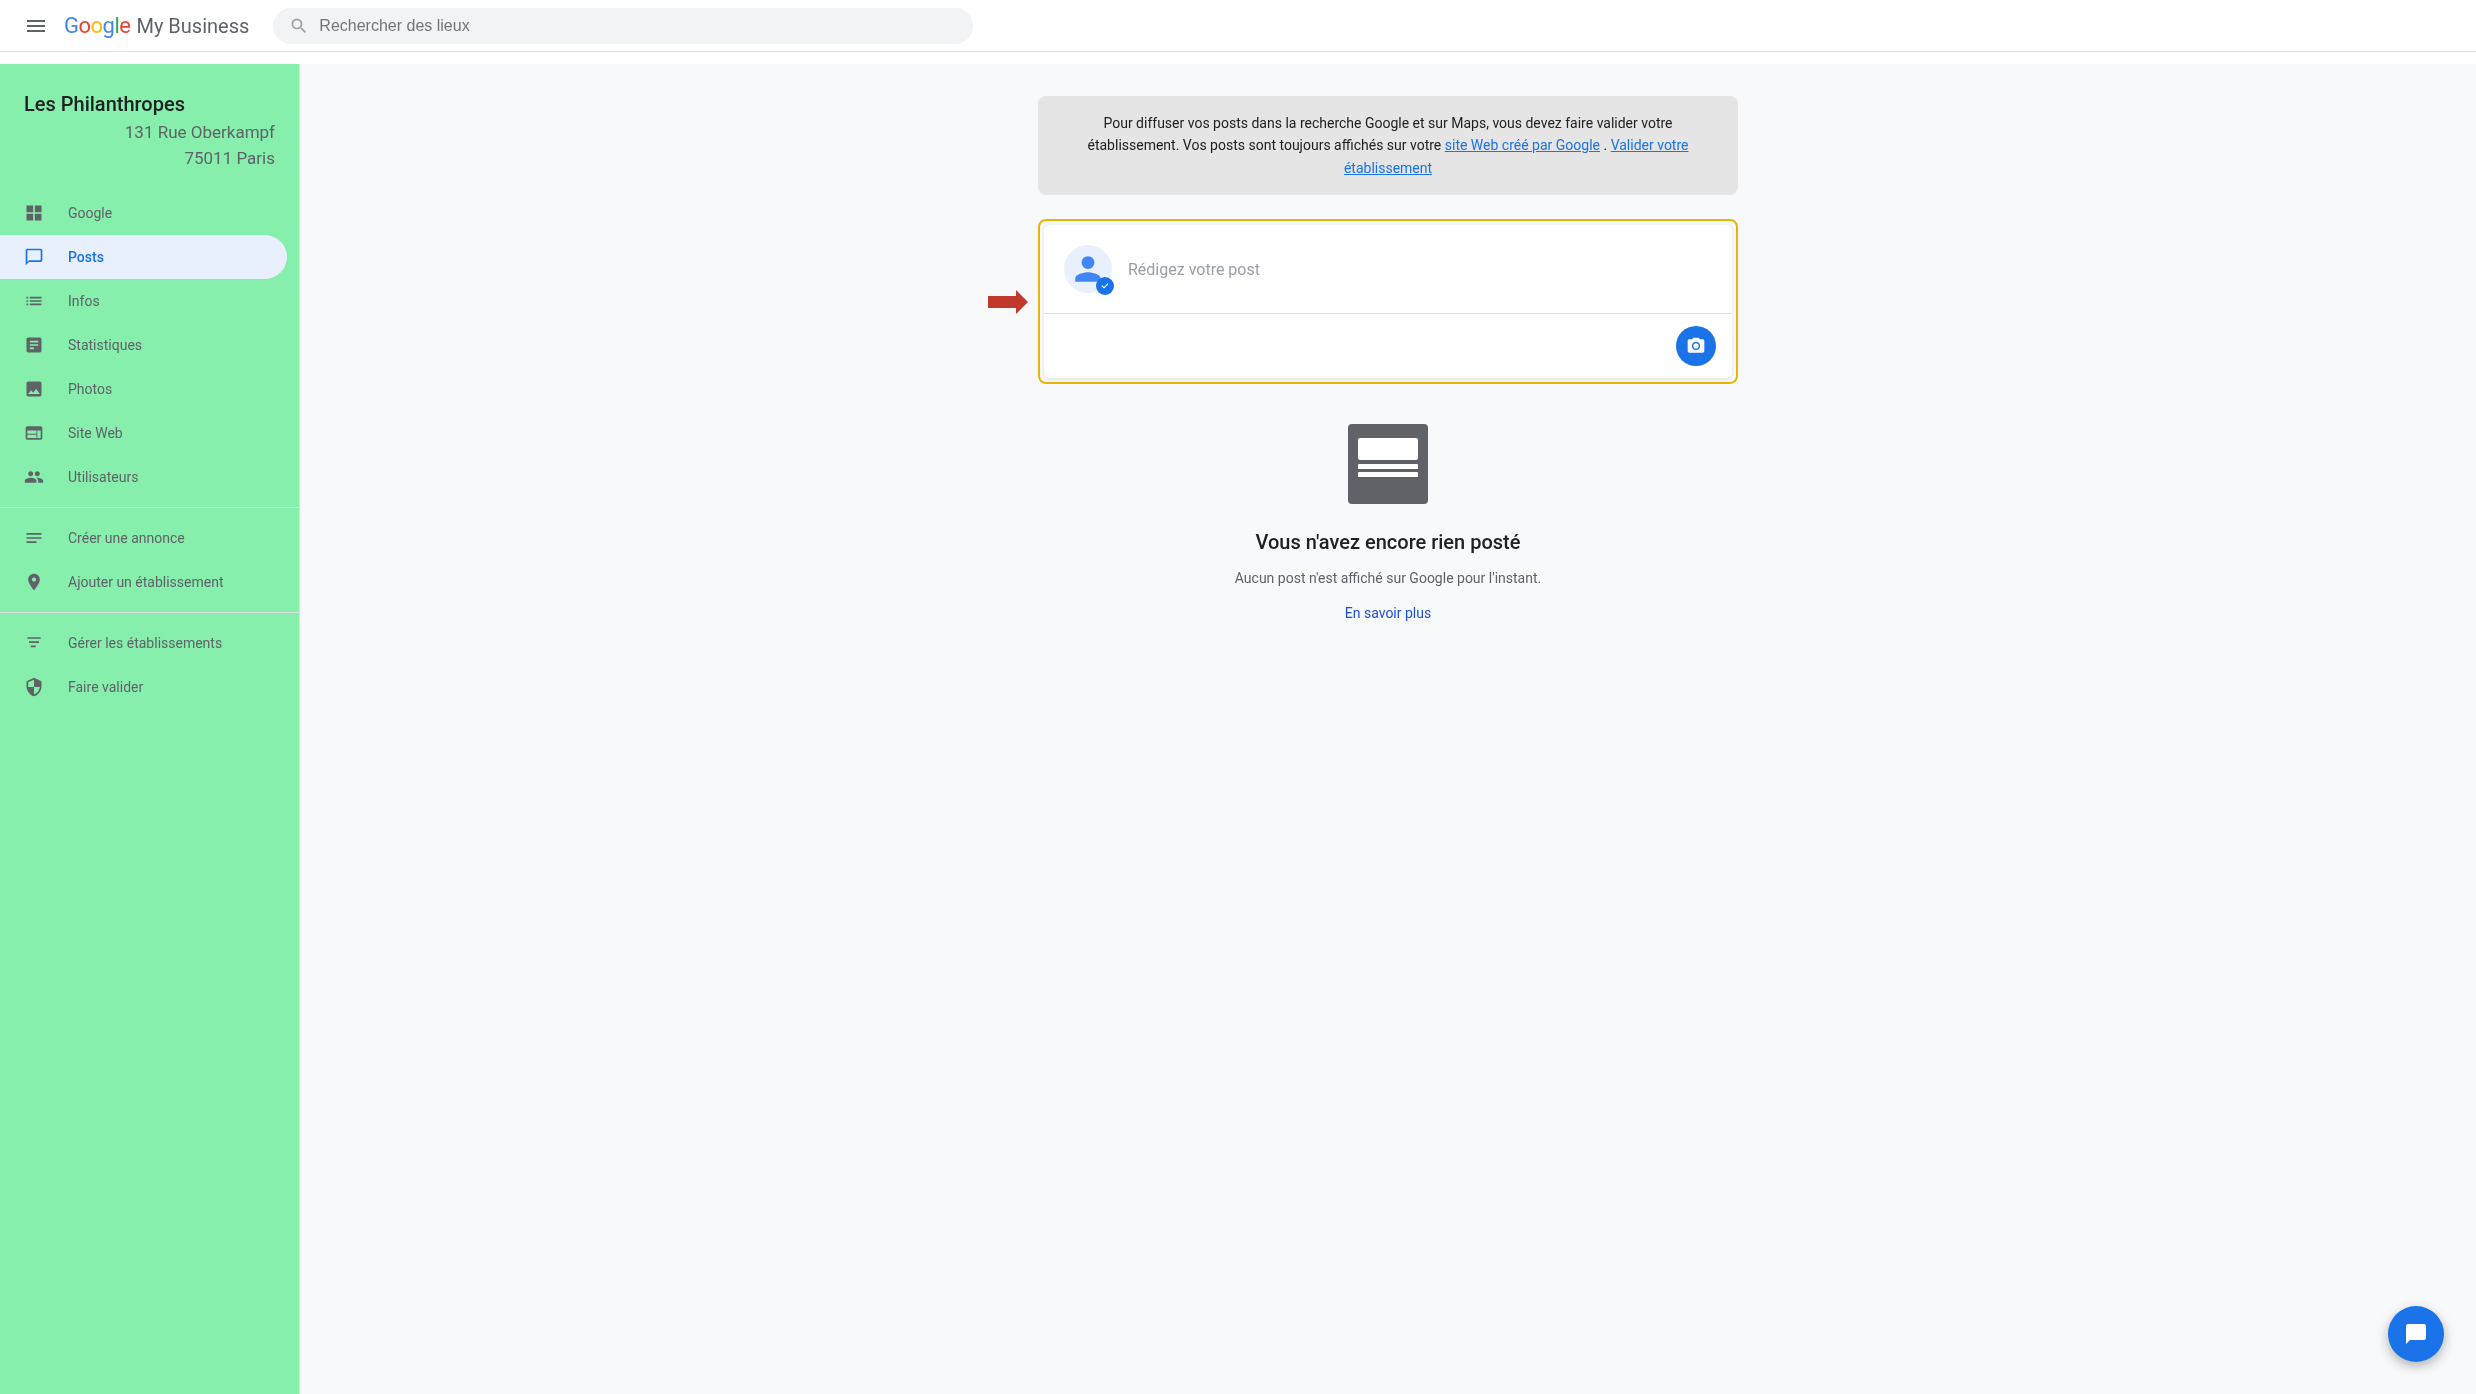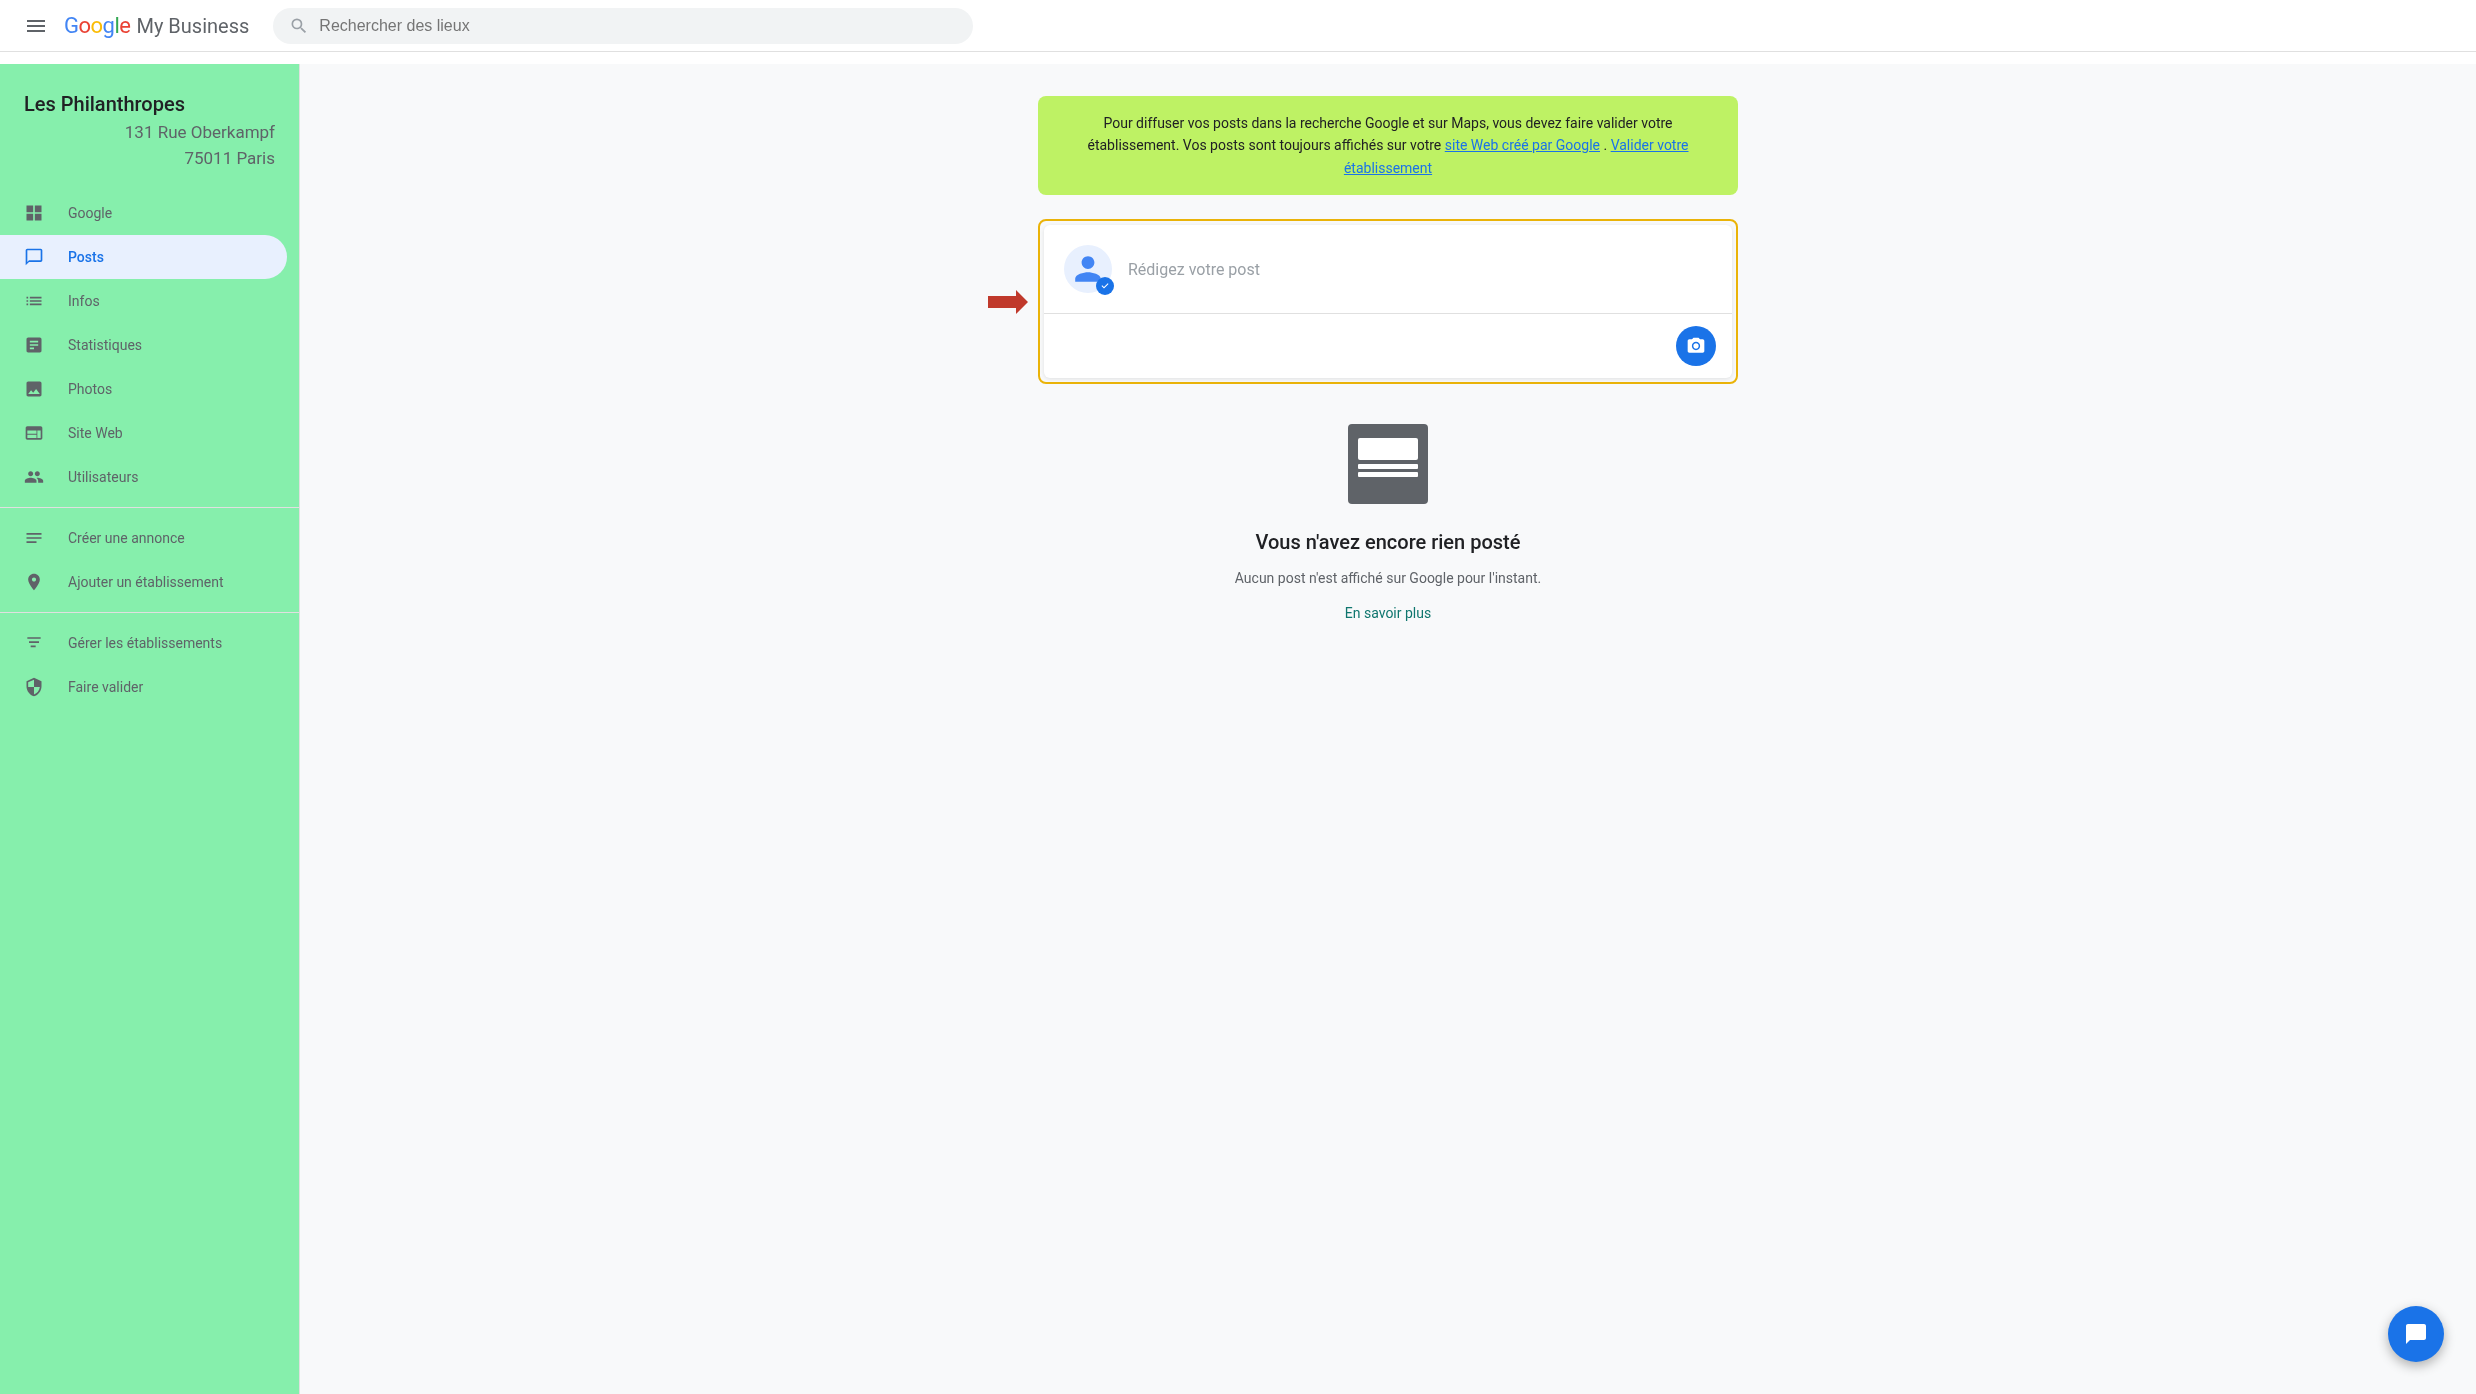--- a/index.html
+++ b/index.html
@@ -137,21 +137,21 @@
     .main {
       margin-left: 300px;
       flex: 1;
       padding: 32px 40px;
       background: #f8f9fa;
       min-height: calc(100vh - 64px);
     }
 
     
     .alert-banner {
-      background: #bef264;
+      background: #e5e5e5;
       border-radius: 8px;
       padding: 16px 24px;
       max-width: 700px;
       margin: 0 auto 24px;
       text-align: center;
       font-size: 14px;
       color: #202124;
       line-height: 1.6;
     }
     .alert-link {
@@ -286,21 +286,21 @@
       margin-bottom: 12px;
       line-height: 1.4;
     }
     .empty-desc {
       font-size: 14px;
       color: #5f6368;
       margin-bottom: 16px;
       line-height: 1.5;
     }
     .empty-link {
-      color: #0f766e;
+      color: #1d4ed8;
       font-size: 14px;
       text-decoration: none;
       cursor: pointer;
     }
 
     
     .fab {
       position: fixed;
       bottom: 32px;
       right: 32px;

